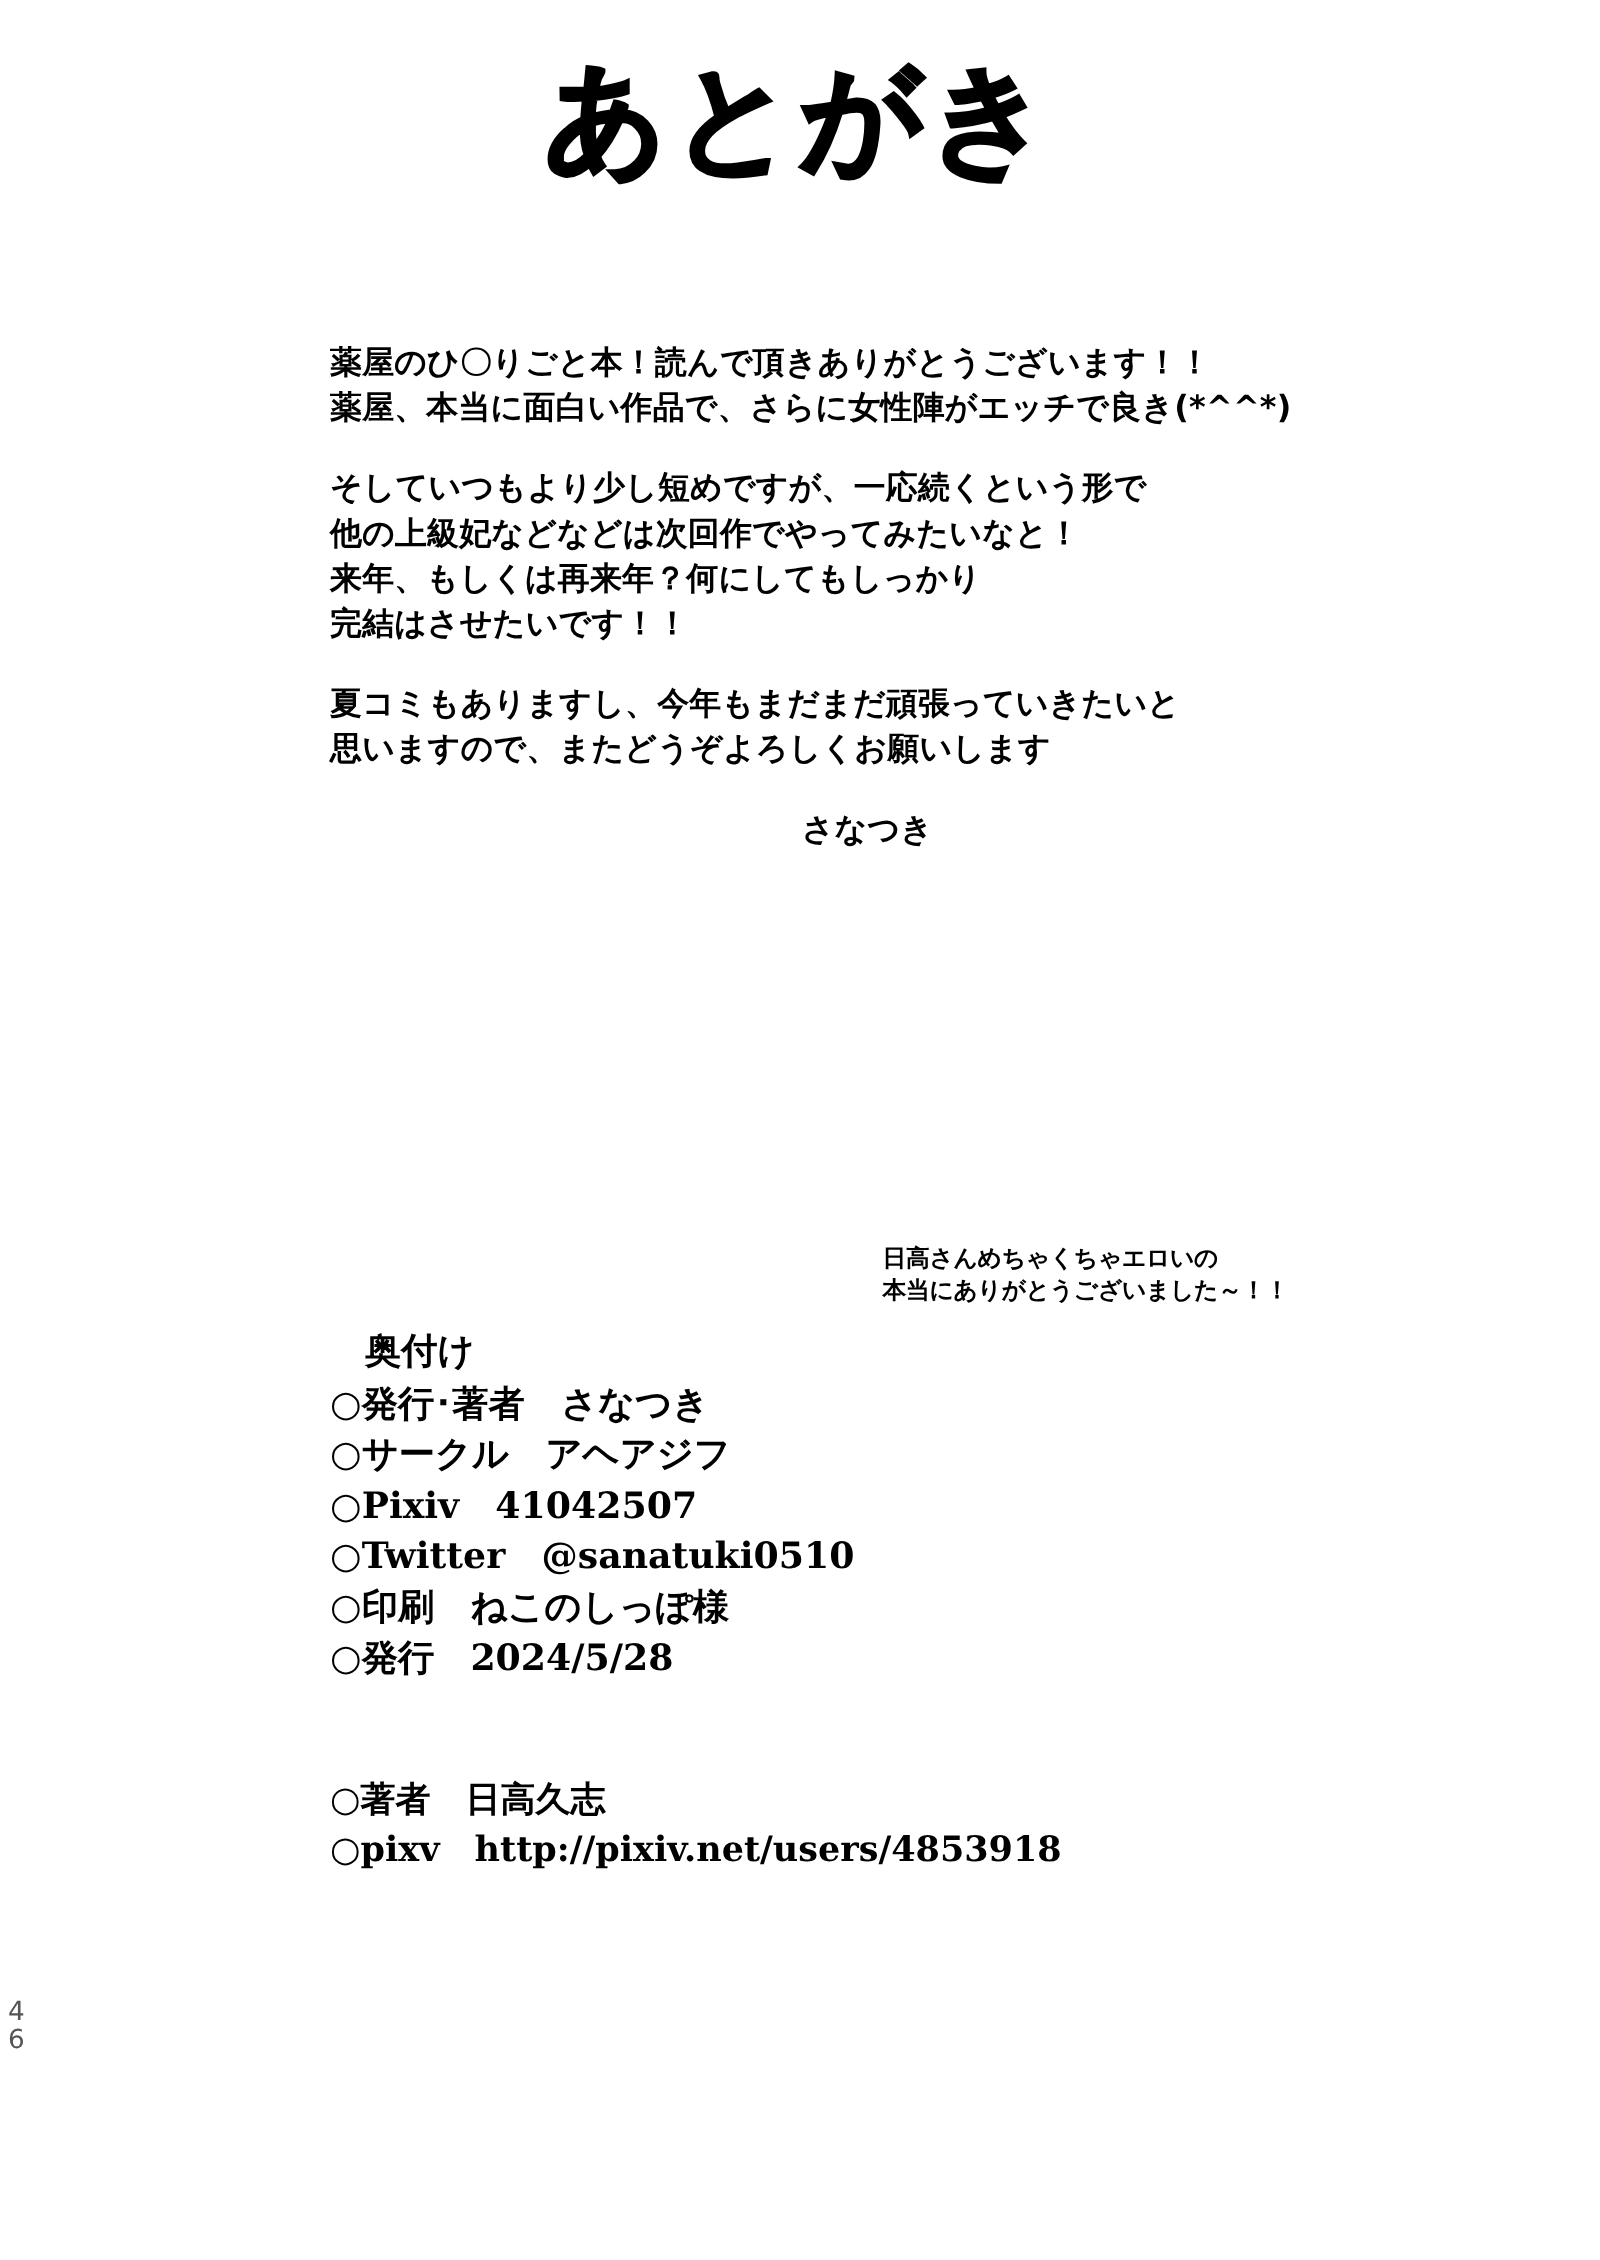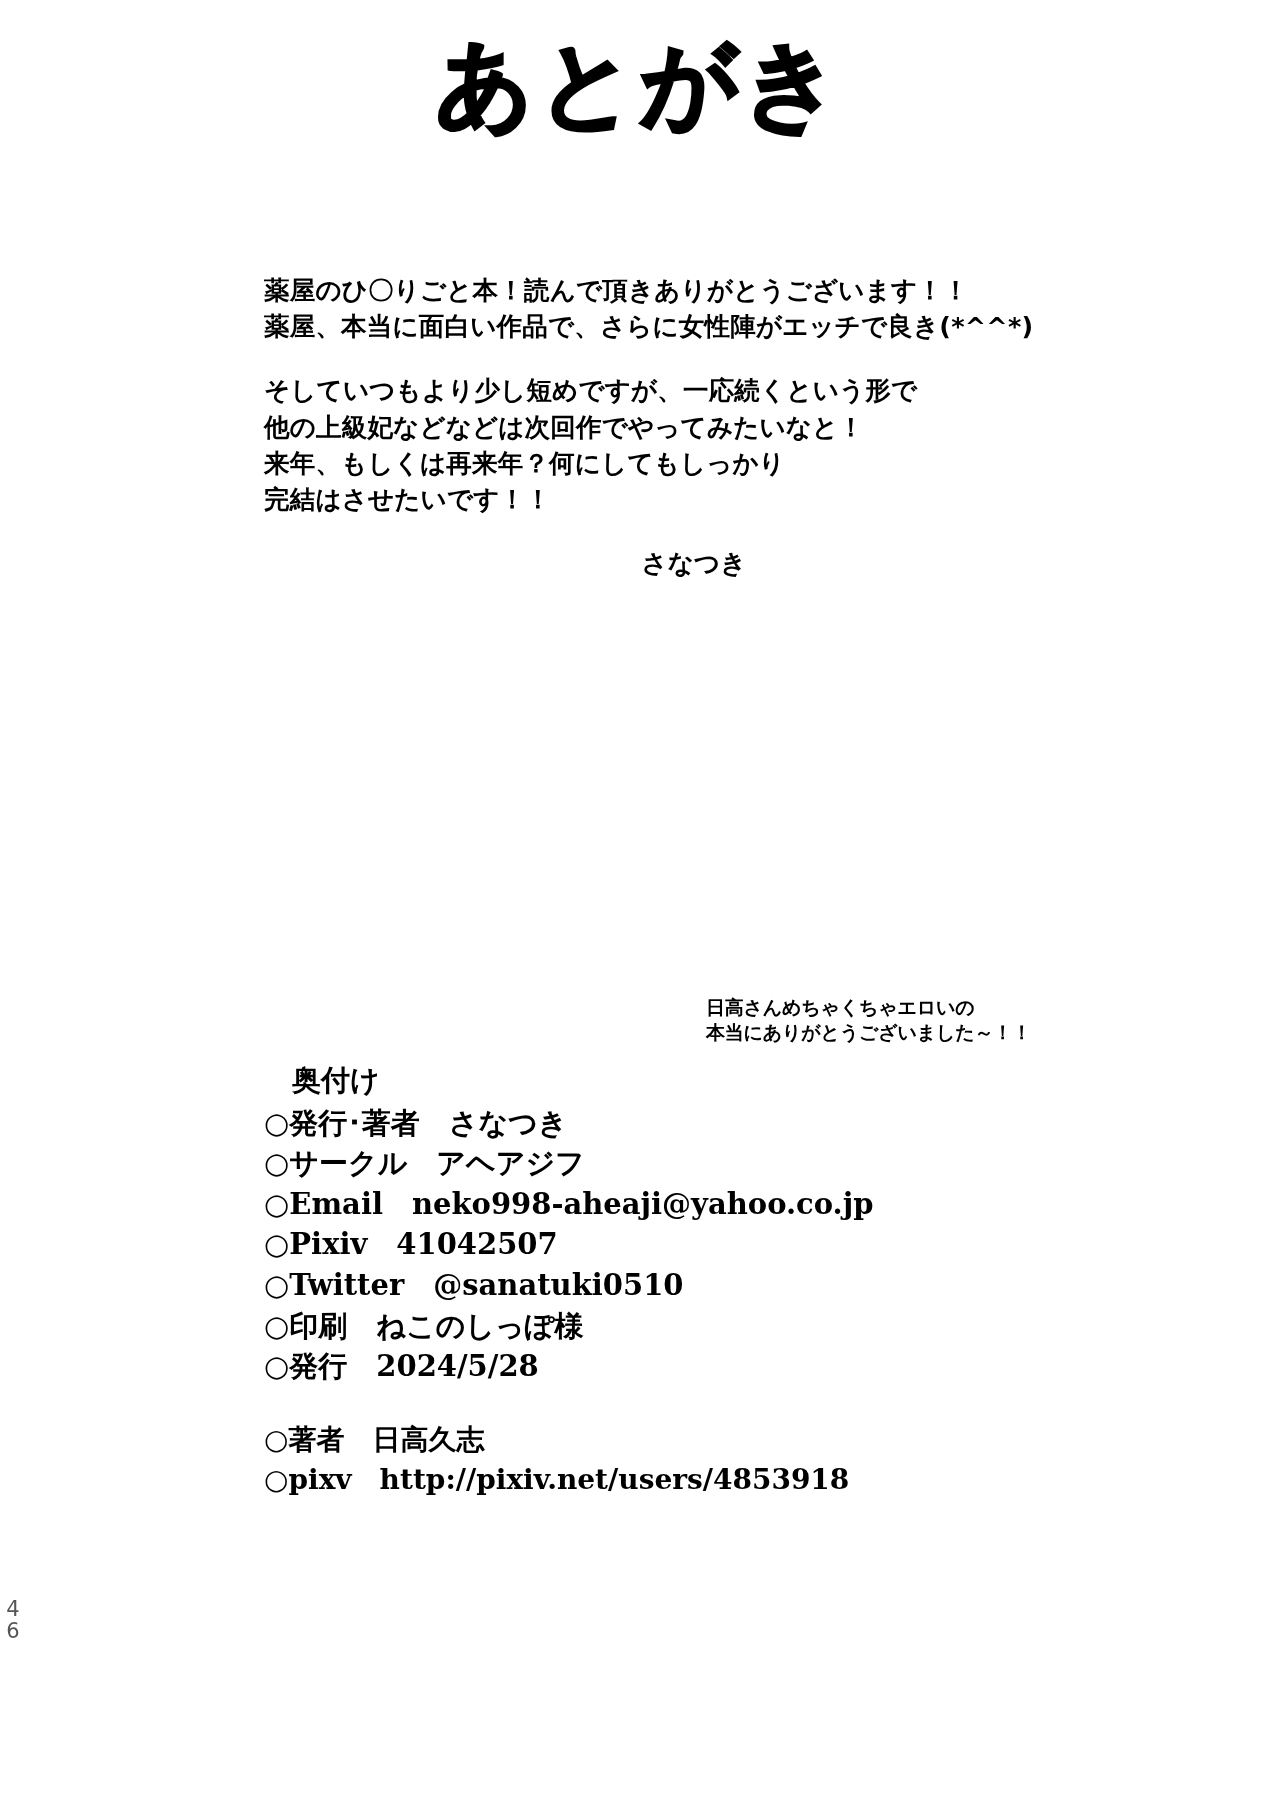--- a/index.html
+++ b/index.html
@@ -13,21 +13,21 @@
     position: relative;
     font-family: "Liberation Sans", "DejaVu Sans", sans-serif;
     color: #000000;
     overflow: hidden;
   }
 
   
   .title {
     position: absolute;
     left: 0;
-    top: 34px;
+    top: 44px;
     width: 100%;
     text-align: center;
     font-family: "DejaVu Sans", sans-serif;
     font-weight: bold;
     font-size: 96px;
     letter-spacing: 4px;
     line-height: 1.05;
     -webkit-text-stroke: 3px #000;
   }
 
@@ -119,31 +119,32 @@
 
 <div class="title">あとがき</div>
 
 <div class="afterword">
   <p class="para">薬屋のひ〇りごと本！読んで頂きありがとうございます！！
 薬屋、本当に面白い作品で、さらに女性陣がエッチで良き(*^^*)</p>
   <p class="para">そしていつもより少し短めですが、一応続くという形で
 他の上級妃などなどは次回作でやってみたいなと！
 来年、もしくは再来年？何にしてもしっかり
 完結はさせたいです！！</p>
+  <p class="para">夏コミもありますし、今年もまだまだ頑張っていきたいと
+思いますので、またどうぞよろしくお願いします</p>
   <p class="para signature">さなつき</p>
 </div>
 
 <div class="handnote">日高さんめちゃくちゃエロいの
 本当にありがとうございました～！！</div>
 
 <div class="colophon">
   <div class="head">奥付け</div>
   <div class="row">○発行･著者　さなつき</div>
   <div class="row">○サークル　アヘアジフ</div>
-  <div class="row">○Email　neko998-aheaji@yahoo.co.jp</div>
   <div class="row">○Pixiv　41042507</div>
   <div class="row">○Twitter　@sanatuki0510</div>
   <div class="row">○印刷　ねこのしっぽ様</div>
   <div class="row">○発行　2024/5/28</div>
 </div>
 
 <div class="credits">
   <div class="row">○著者　日高久志</div>
   <div class="row">○pixv　http://pixiv.net/users/4853918</div>
 </div>

